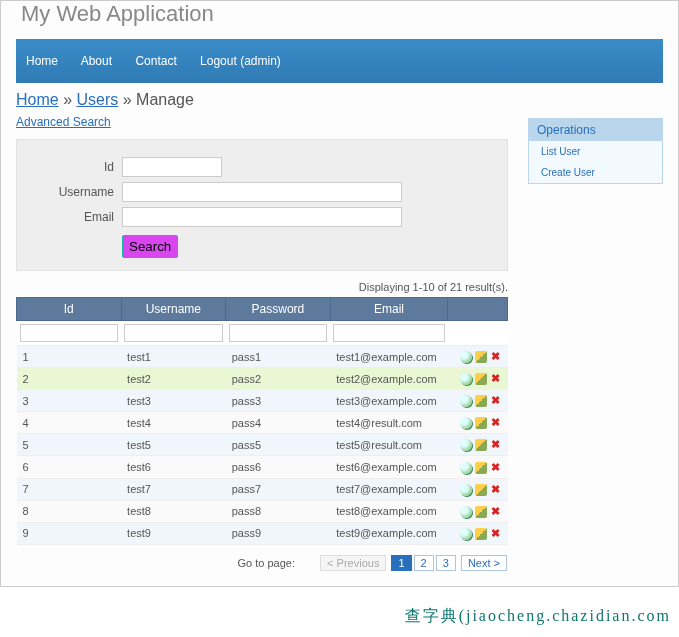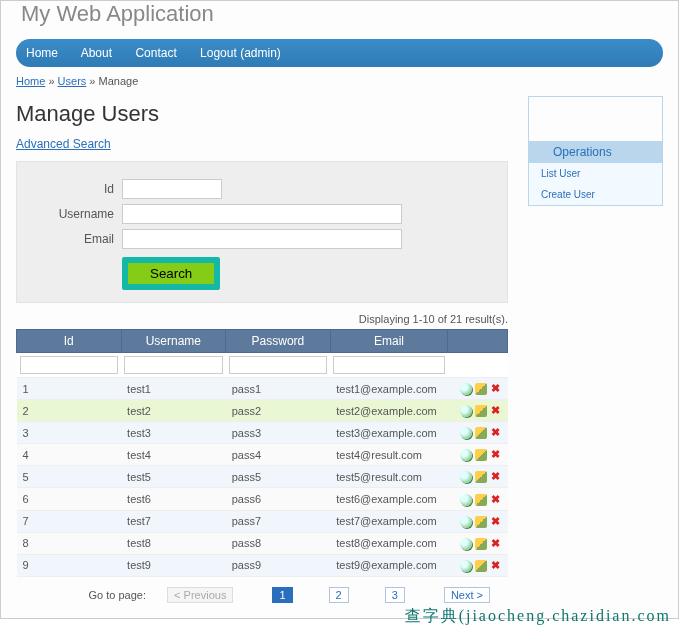--- a/index.html
+++ b/index.html
@@ -1,54 +1,54 @@
 <!DOCTYPE html>
 <html><head>
 <meta charset="utf-8">
 <style>
 * { box-sizing: border-box; margin: 0; padding: 0; }
 body { font-family: Arial, Helvetica, sans-serif; font-size: 12px; color: #555; background: #fff; width: 679px; }
 .page { border: 1px solid #ccc; background: #fdfdfd; padding: 0 15px 15px 15px; }
 .logo { font-size: 22px; color: #888; padding: 0 0 12px 5px; font-weight: normal; }
-.mainmenu { background: linear-gradient(#3a8cc8,#2f7bb5); border-radius: 14px; padding: 7px 10px; }
+.mainmenu { background: linear-gradient(#3a8cc8,#2f7bb5); border-radius: 0; padding: 15px 10px; }
 .mainmenu a { color: #fff; text-decoration: none; margin-right: 20px; font-size: 12px; }
-.breadcrumb { padding: 8px 0 6px 0; font-size: 11px; color: #555; }
+.breadcrumb { padding: 8px 0 6px 0; font-size: 16px; color: #555; }
 .breadcrumb a { color: #2a6fbb; text-decoration: underline; }
 .content { display: flex; gap: 20px; align-items: flex-start; }
 .main { flex: 1; }
 .side { width: 135px; margin-top: 3px; }
 h1.page-title { font-size: 22px; color: #333; font-weight: normal; margin: 8px 0 10px 0; }
 a.adv { color: #2a6fbb; text-decoration: underline; font-size: 12px; margin-top: 40px; }
 .searchbox { background: #eee; border: 1px solid #e2e2e2; padding: 12px 10px; margin-top: 10px; }
 .searchbox .row { display: flex; align-items: center; margin: 5px 0; }
 .searchbox label { width: 95px; text-align: right; padding-right: 8px; font-size: 12px; color: #555; }
 .searchbox input[type=text] { border: 1px solid #ccc; height: 20px; padding: 2px 4px; background: #fff; }
 .searchbox .btnrow { padding-left: 95px; margin-top: 8px; }
-.searchbox button { padding: 3px 22px; border: 6px solid #14b8a6; background: #84cc16; border-radius: 2px; cursor: pointer; }
+.searchbox button { padding: 3px 6px; border: 1px solid #14b8a6; background: #d946ef; border-radius: 2px; cursor: pointer; }
 .summary { text-align: right; font-size: 11px; color: #555; margin-top: 10px; }
 table.grid { width: 100%; border-collapse: collapse; margin-top: 4px; }
 table.grid th { background: #5d7a9c; color: #fff; font-weight: normal; padding: 4px 6px; border: 1px solid #4a6a8e; font-size: 12px; text-align: center; }
 table.grid td { padding: 4px 6px; border-bottom: 1px solid #eee; font-size: 11px; color: #555; }
 table.grid tr.filter td { background: #fff; padding: 3px; }
 table.grid tr.filter input { width: 100%; border: 1px solid #ccc; height: 18px; }
 table.grid tr.odd td { background: #f0f6fb; }
 table.grid tr.even td { background: #fafafa; }
 table.grid tr.sel td { background: #e9f7d4; }
 .actions { white-space: nowrap; text-align: right; }
 .actions span { display: inline-block; width: 12px; height: 12px; margin-left: 3px; cursor: pointer; vertical-align: middle; }
 .ico-view { background: radial-gradient(circle at 35% 35%, #dff 30%, #6a4 100%); border-radius: 50%; box-shadow: 1px 1px 0 #385; }
 .ico-edit { background: linear-gradient(135deg, #ffcf4a 50%, #8a5 50%); border-radius: 2px; }
 .ico-del { color: #d22; font-weight: bold; font-size: 11px; text-align: center; line-height: 11px; }
 .pager { text-align: right; margin-top: 10px; font-size: 11px; }
-.pager .lbl { color: #555; margin-right: 0; }
-.pager a,.pager span.pg { display: inline-block; border: 1px solid #b0c4de; padding: 1px 6px; margin: 0 18px; color: #2a6fbb; text-decoration: none; background: #fff; font-size: 11px; cursor: pointer; }
+.pager .lbl { color: #555; margin-right: 21px; }
+.pager a,.pager span.pg { display: inline-block; border: 1px solid #b0c4de; padding: 1px 6px; margin: 0 1px; color: #2a6fbb; text-decoration: none; background: #fff; font-size: 11px; cursor: pointer; }
 .pager span.cur { background: #2a6fbb; color: #fff; border-color: #2a6fbb; }
 .pager span.dis { color: #aaa; border-color: #ddd; background: #f5f5f5; }
 .portlet { border: 1px solid #b9d6ed; }
-.portlet .pt-head { background: #b9d6ed; color: #2a6fbb; padding: 4px 24px; font-size: 12px; margin-top: 44px; }
+.portlet .pt-head { background: #b9d6ed; color: #2a6fbb; padding: 4px 8px; font-size: 12px; }
 .portlet ul { list-style: none; }
 .portlet li a { display: block; padding: 5px 12px; color: #2a6fbb; text-decoration: none; font-size: 10px; background: #f2f9ff; }
 .watermark { position: absolute; right: 8px; bottom: 10px; color: #0f766e; font-size: 16px; font-family: serif; letter-spacing: 2px; }
 </style>
 </head>
 <body>
 
 <div class="page">
   <div class="logo">My Web Application</div>
 
@@ -58,21 +58,20 @@
     <a>Contact</a>
     <a>Logout (admin)</a>
   </div>
 
   <div class="breadcrumb">
     <a>Home</a><span> » </span><a>Users</a><span> » </span><span>Manage</span>
   </div>
 
   <div class="content">
     <div class="main">
-      <h1 class="page-title">Manage Users</h1>
       <a class="adv">Advanced Search</a>
 
       <div class="searchbox">
         <div class="row">
           <label>Id</label>
           <input type="text" style="width: 100px;">
         </div>
         <div class="row">
           <label>Username</label>
           <input type="text" style="width: 280px;">

